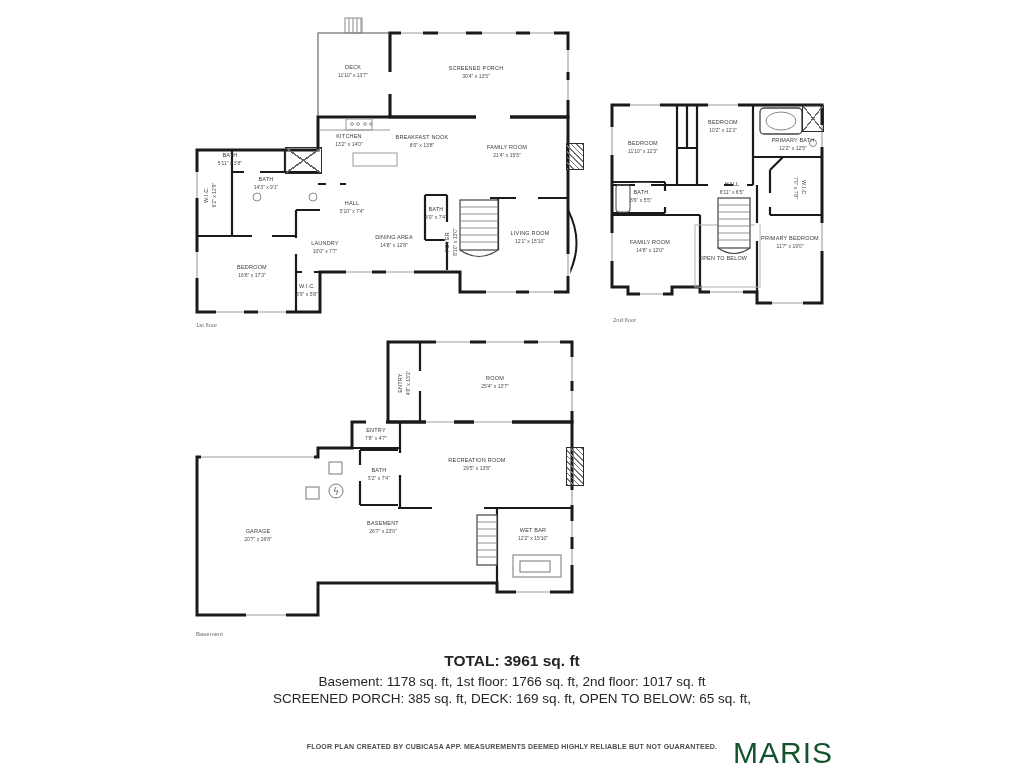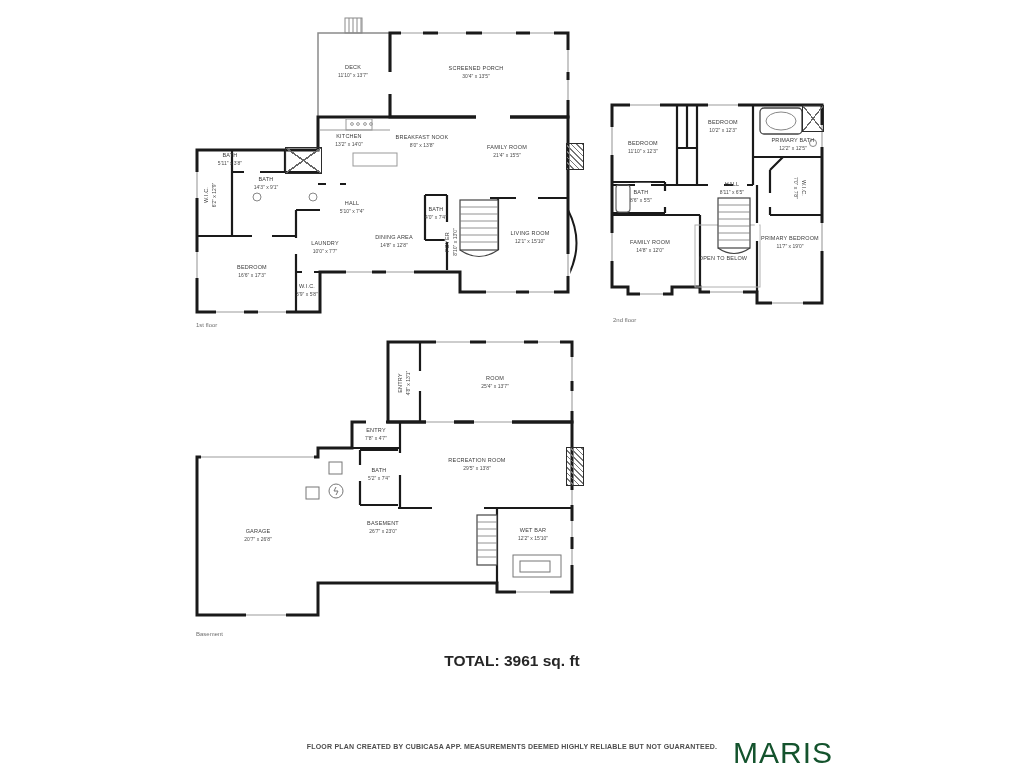--- a/index.html
+++ b/index.html
@@ -290,18 +290,20 @@
       </div>
     <div class="room" style="left:347px;top:200px">
       <div class="rn">WET BAR</div>
       <div class="rd">12'2" x 15'10"</div>
       </div>
     <div class="floor-tag" style="left:10px;top:296px">Basement</div>
   </div>
 
   <div class="summary">
     <div class="total">TOTAL: 3961 sq. ft</div>
+    <div class="line">Basement: 1178 sq. ft, 1st floor: 1766 sq. ft, 2nd floor: 1017 sq. ft</div>
+    <div class="line">SCREENED PORCH: 385 sq. ft, DECK: 169 sq. ft, OPEN TO BELOW: 65 sq. ft,</div>
   </div>
 
   <div class="disclaimer">FLOOR PLAN CREATED BY CUBICASA APP. MEASUREMENTS DEEMED HIGHLY RELIABLE BUT NOT GUARANTEED.</div>
 
   <div class="logo">MARIS</div>
 </div>
 
 </body></html>

